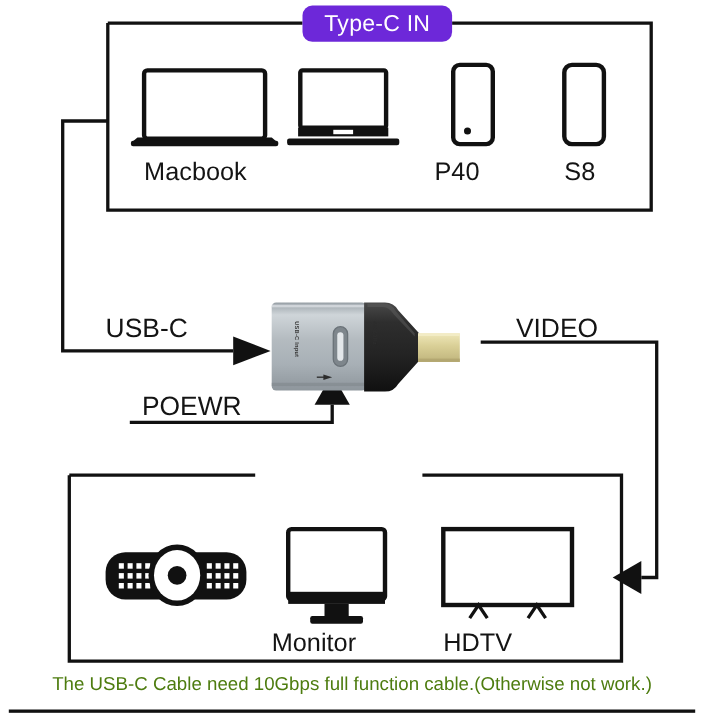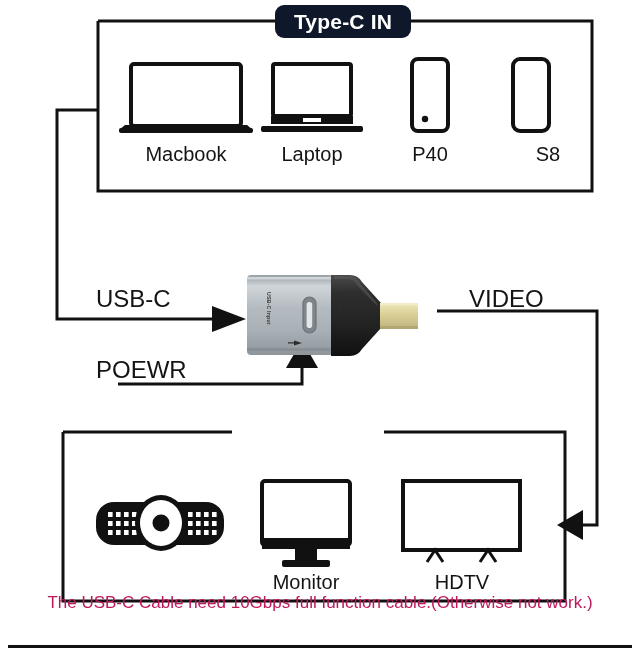--- a/index.html
+++ b/index.html
@@ -21,27 +21,27 @@
   }
   svg.layer {
     position: absolute;
     left: 0;
     top: 0;
     width: 640px;
     height: 661px;
   }
   .badge {
     position: absolute;
-    background: #0f172a;
+    background: #6d28d9;
     color: #ffffff;
     border-radius: 9px;
     display: flex;
     align-items: center;
     justify-content: center;
-    font-weight: 700;
+    font-weight: 400;
     letter-spacing: 0.2px;
     white-space: nowrap;
     z-index: 6;
     text-align: right;
   }
   #badge-typec {
     left: 275px;
     top: 5px;
     width: 136px;
     height: 33px;
@@ -49,55 +49,54 @@
   }
   #badge-videoout {
     left: 232px;
     top: 418px;
     width: 152px;
     height: 30px;
     font-size: 18px;
   }
   .dev-label {
     position: absolute;
-    text-align: center;
     color: #141414;
-    font-size: 20px;
+    font-size: 23px;
     white-space: nowrap;
     z-index: 5;
   }
   .flow-label {
     position: absolute;
     color: #141414;
     white-space: nowrap;
     z-index: 5;
   }
   #label-usbc {
     left: 96px;
     top: 285px;
     font-size: 24px;
   }
   #label-video {
     left: 469px;
     top: 285px;
     font-size: 24px;
   }
   #label-poewr {
-    left: 96px;
+    left: 129px;
     top: 356px;
     font-size: 24px;
   }
   #footer-note {
     position: absolute;
     left: 0;
-    top: 593px;
+    top: 612px;
     width: 640px;
     text-align: center;
     font-size: 17px;
-    color: #be185d;
+    color: #4d7c0f;
     white-space: nowrap;
     z-index: 5;
   }
   #adapter {
     position: absolute;
     left: 246px;
     top: 270px;
     width: 188px;
     height: 88px;
     z-index: 4;
@@ -282,21 +281,20 @@
 
     
     <div class="adapter-side-text" id="adapter-port-label">USB-C Input</div>
     <div class="adapter-side-text" id="adapter-spec-label">4K 60Hz</div>
   </div>
 
   <div class="badge" id="badge-typec">Type-C IN</div>
 
 
   <div class="dev-label" style="left:131px; top:143px; width:110px;">Macbook</div>
-  <div class="dev-label" style="left:257px; top:143px; width:110px;">Laptop</div>
   <div class="dev-label" style="left:395px; top:143px; width:70px;">P40</div>
   <div class="dev-label" style="left:513px; top:143px; width:70px;">S8</div>
 
   <div class="dev-label" style="left:247px; top:571px; width:118px;">Monitor</div>
   <div class="dev-label" style="left:403px; top:571px; width:118px;">HDTV</div>
 
   <div class="flow-label" id="label-usbc">USB-C</div>
   <div class="flow-label" id="label-video">VIDEO</div>
   <div class="flow-label" id="label-poewr">POEWR</div>
 

